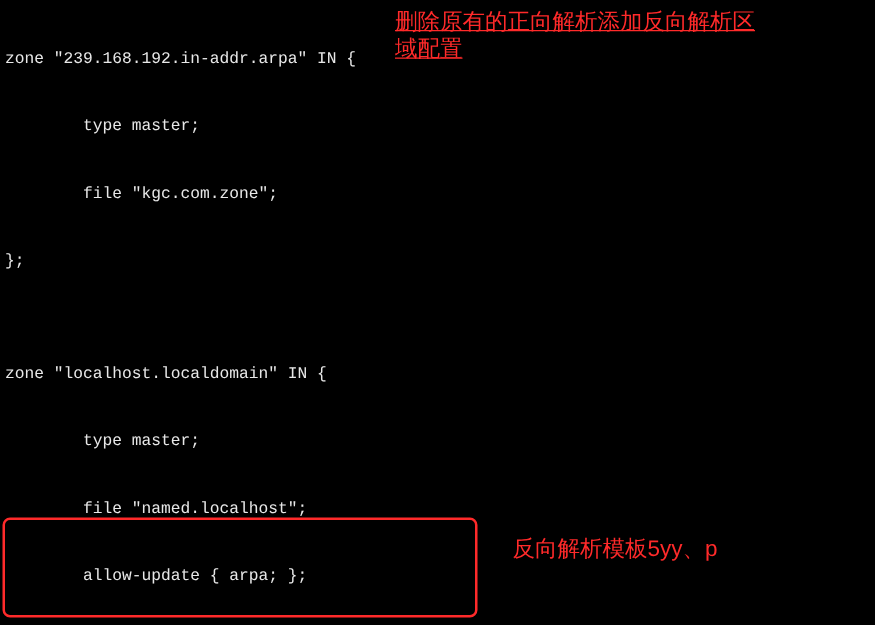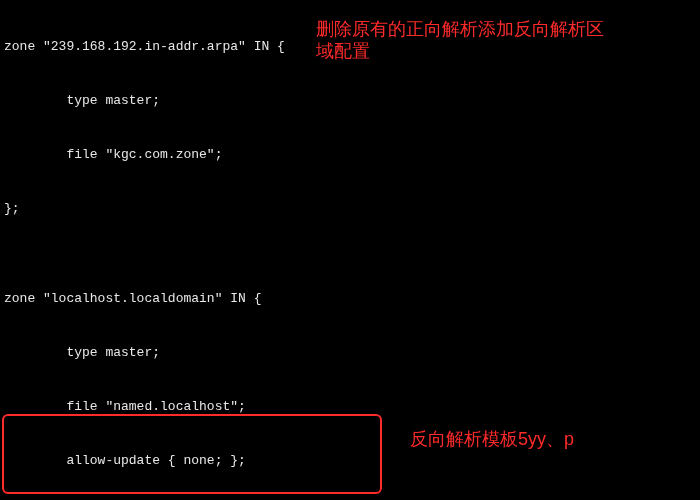--- a/index.html
+++ b/index.html
@@ -48,21 +48,21 @@
 
 <div class="terminal">
   <span class="line">zone "239.168.192.in-addr.arpa" IN {</span>
   <span class="line">        type master;</span>
   <span class="line">        file "kgc.com.zone";</span>
   <span class="line">};</span>
   <span class="line"></span>
   <span class="line">zone "localhost.localdomain" IN {</span>
   <span class="line">        type master;</span>
   <span class="line">        file "named.localhost";</span>
-  <span class="line">        allow-update { none; };</span>
+  <span class="line">        allow-update { arpa; };</span>
   
   <span class="line"></span>
   
   
   
   
   
   <span class="line"></span>
   
   
@@ -70,17 +70,17 @@
   
   
   <span class="line"></span>
   
   
   
   
   
 </div>
 
-<div class="annotation" style="top:18px; left:316px; width:300px;">删除原有的正向解析添加反向解析区域配置</div>
+<div class="annotation" style="top:6px; left:316px; width:300px;text-decoration:underline;">删除原有的正向解析添加反向解析区域配置</div>
 
 <div class="highlight-box" style="top:414px; left:2px; width:376px; height:76px;"></div>
 
 <div class="annotation" style="top:428px; left:410px;">反向解析模板5yy、p</div>
 
 </body></html>

